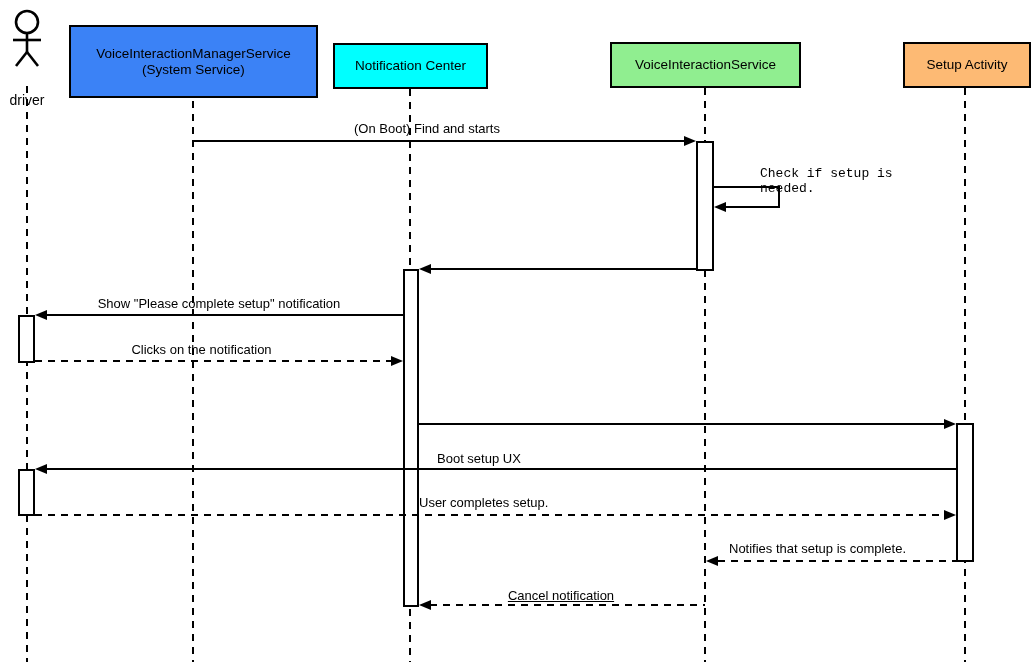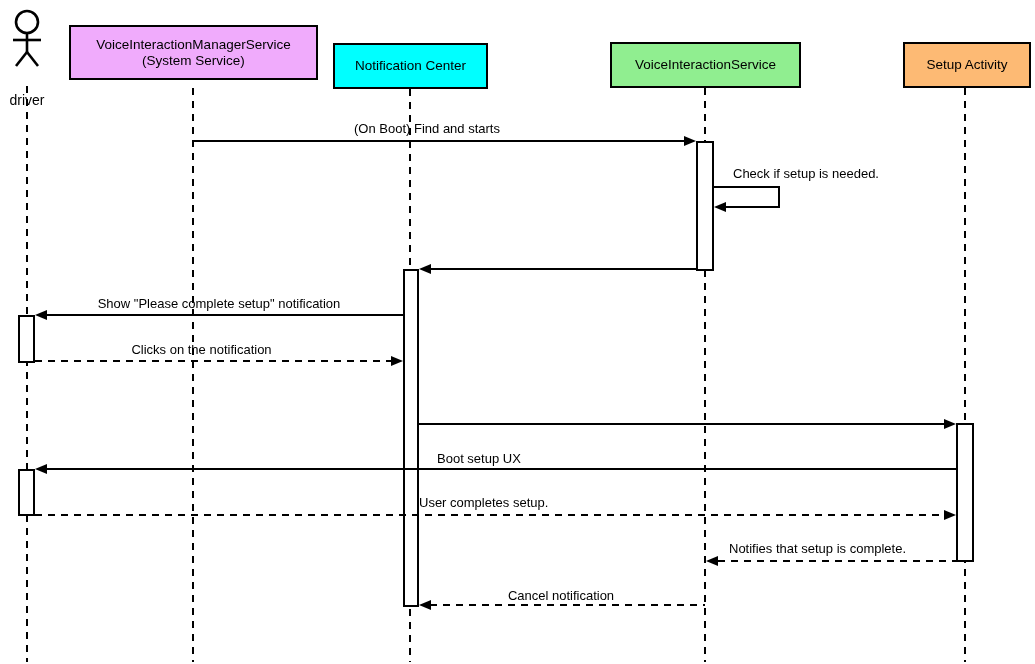--- a/index.html
+++ b/index.html
@@ -55,21 +55,21 @@
     <line x1="27" y1="44" x2="38" y2="58" stroke="#000" stroke-width="2.6"></line>
   </svg>
   <div class="actor-label" style="left:0px;top:68px;width:54px;">driver</div>
 
   <div class="lifeline" style="left:26px;top:86px;height:576px;"></div>
   <div class="lifeline" style="left:192px;top:88px;height:574px;"></div>
   <div class="lifeline" style="left:409px;top:89px;height:573px;"></div>
   <div class="lifeline" style="left:704px;top:88px;height:574px;"></div>
   <div class="lifeline" style="left:964px;top:88px;height:574px;"></div>
 
-  <div class="pbox" style="left: 69px; top: 25px; width: 249px; height: 55px; background-color: #f0abfc;">
+  <div class="pbox" style="left: 69px; top: 25px; width: 249px; height: 73px; background-color: #3b82f6;">
     <span>VoiceInteractionManagerService
 (System Service)</span>
   </div>
   <div class="pbox" style="left: 333px; top: 43px; width: 155px; height: 46px; background-color: rgb(0, 255, 255);">
     <span>Notification Center</span>
   </div>
   <div class="pbox" style="left: 610px; top: 42px; width: 191px; height: 46px; background-color: rgb(144, 238, 144);">
     <span>VoiceInteractionService</span>
   </div>
   <div class="pbox" style="left: 903px; top: 42px; width: 128px; height: 46px; background-color: #fdba74;">
@@ -83,21 +83,21 @@
   <div class="activation" style="left:956px;top:423px;width:18px;height:139px;"></div>
 
   <div class="mline-solid" style="left:193px;top:140px;width:491px;"></div>
   <div class="arrow-right" style="left:684px;top:136px;"></div>
   <div class="mlabel center" style="left:287px;top:121px;width:280px;">(On Boot) Find and starts</div>
 
   <div class="mline-solid" style="left:713px;top:186px;width:67px;"></div>
   <div class="vline" style="left:778px;top:186px;height:22px;"></div>
   <div class="mline-solid" style="left:725px;top:206px;width:55px;"></div>
   <div class="arrow-left" style="left:714px;top:202px;"></div>
-  <div class="mlabel" style="left:733px;top:166px;width:190px;">Check if setup is needed.</div>
+  <div class="mlabel" style="left:760px;top:166px;width:190px;font-family:Liberation Mono, monospace;">Check if setup is needed.</div>
 
   <div class="mline-solid" style="left:430px;top:268px;width:266px;"></div>
   <div class="arrow-left" style="left:419px;top:264px;"></div>
 
   <div class="mline-solid" style="left:47px;top:314px;width:356px;"></div>
   <div class="arrow-left" style="left:35px;top:310px;"></div>
   <div class="mlabel center" style="left:59px;top:296px;width:320px;">Show "Please complete setup" notification</div>
 
   <div class="mline-dashed" style="left:35px;top:360px;width:357px;"></div>
   <div class="arrow-right" style="left:391px;top:356px;"></div>
@@ -113,15 +113,15 @@
   <div class="mline-dashed" style="left:35px;top:514px;width:909px;"></div>
   <div class="arrow-right" style="left:944px;top:510px;"></div>
   <div class="mlabel" style="left:419px;top:495px;width:170px;">User completes setup.</div>
 
   <div class="mline-dashed" style="left:718px;top:560px;width:238px;"></div>
   <div class="arrow-left" style="left:706px;top:556px;"></div>
   <div class="mlabel" style="left:729px;top:541px;width:210px;">Notifies that setup is complete.</div>
 
   <div class="mline-dashed" style="left:430px;top:604px;width:275px;"></div>
   <div class="arrow-left" style="left:419px;top:600px;"></div>
-  <div class="mlabel center" style="left:441px;top:588px;width:240px;">Cancel notification</div>
+  <div class="mlabel center" style="left:441px;top:588px;width:240px;text-decoration:underline;">Cancel notification</div>
 
 </div>
 
 </body></html>

